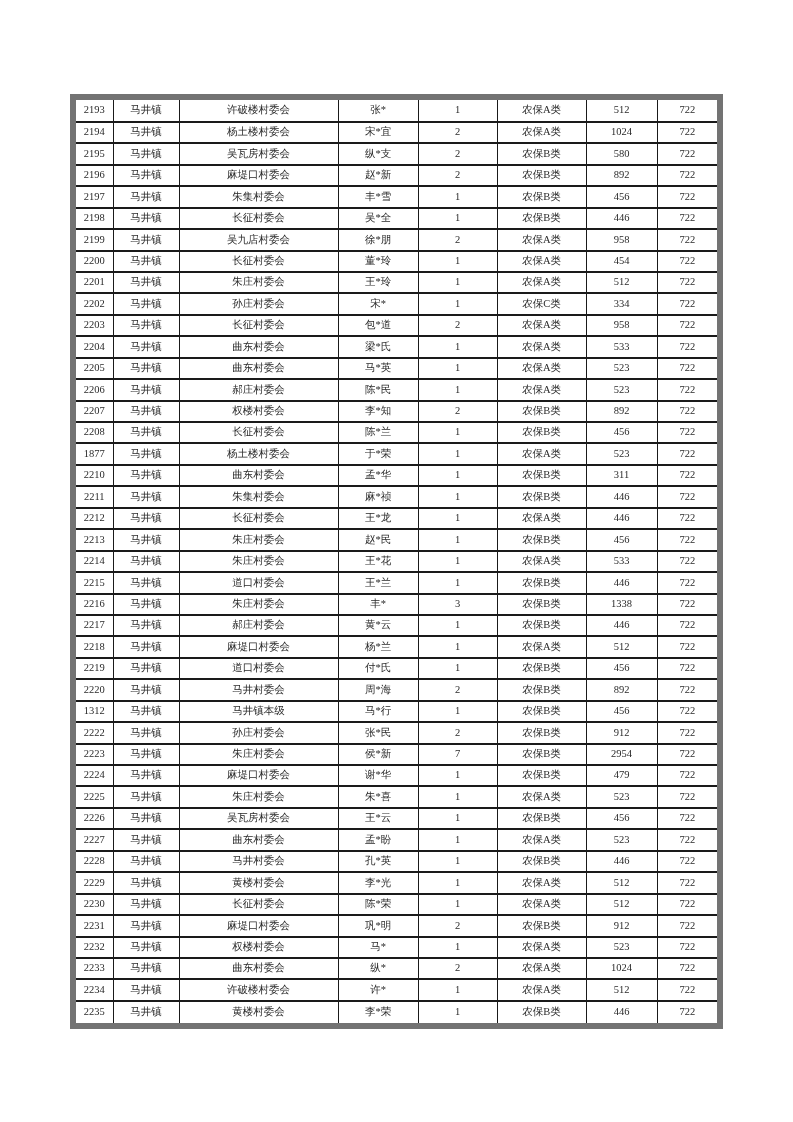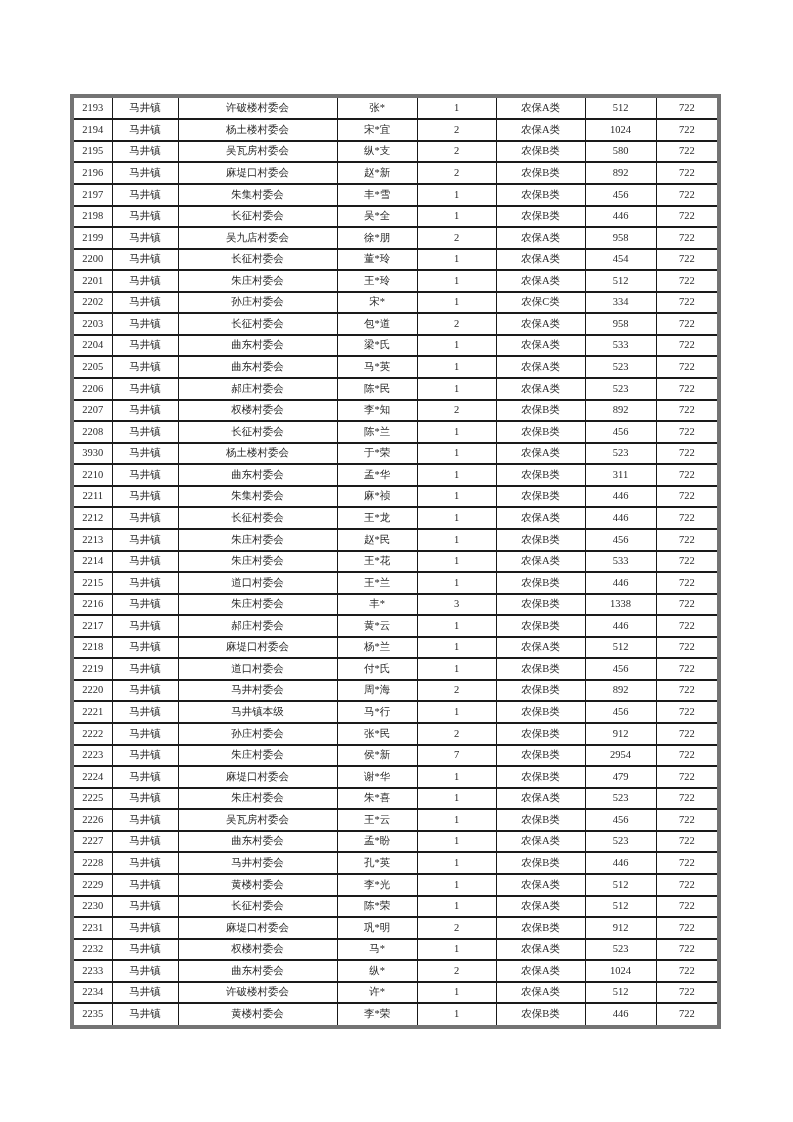--- a/index.html
+++ b/index.html
@@ -37,21 +37,21 @@
     text-align: center;
     vertical-align: middle;
     font-size: 10.5px;
     line-height: 1;
     padding: 0;
     overflow: hidden;
     white-space: nowrap;
     color: #2a2a2a;
   }
   table.data-table {
-    border: 4px solid #737373;
+    border: 6px solid #737373;
   }
   col.c-serial   { width: 40px;  }
   col.c-town     { width: 66px;  }
   col.c-village  { width: 159px; }
   col.c-name     { width: 80px;  }
   col.c-count    { width: 79px;  }
   col.c-category { width: 89px;  }
   col.c-amount   { width: 71px;  }
   col.c-code     { width: 63px;  }
 </style>
@@ -225,21 +225,21 @@
           <td>2208</td>
           <td>马井镇</td>
           <td>长征村委会</td>
           <td>陈*兰</td>
           <td>1</td>
           <td>农保B类</td>
           <td>456</td>
           <td>722</td>
         </tr>
         <tr>
-          <td>3930</td>
+          <td>1877</td>
           <td>马井镇</td>
           <td>杨土楼村委会</td>
           <td>于*荣</td>
           <td>1</td>
           <td>农保A类</td>
           <td>523</td>
           <td>722</td>
         </tr>
         <tr>
           <td>2210</td>
@@ -345,21 +345,21 @@
           <td>2220</td>
           <td>马井镇</td>
           <td>马井村委会</td>
           <td>周*海</td>
           <td>2</td>
           <td>农保B类</td>
           <td>892</td>
           <td>722</td>
         </tr>
         <tr>
-          <td>2221</td>
+          <td>1312</td>
           <td>马井镇</td>
           <td>马井镇本级</td>
           <td>马*行</td>
           <td>1</td>
           <td>农保B类</td>
           <td>456</td>
           <td>722</td>
         </tr>
         <tr>
           <td>2222</td>

